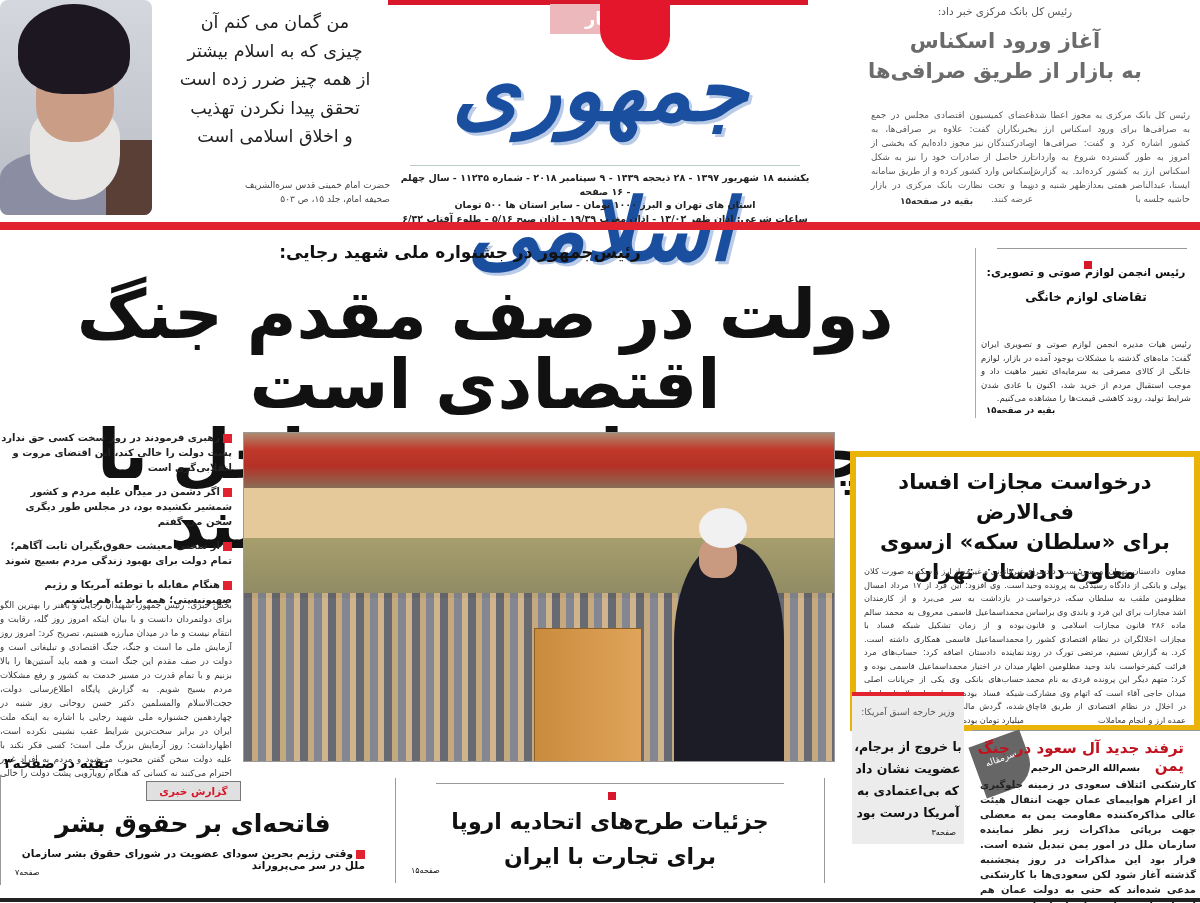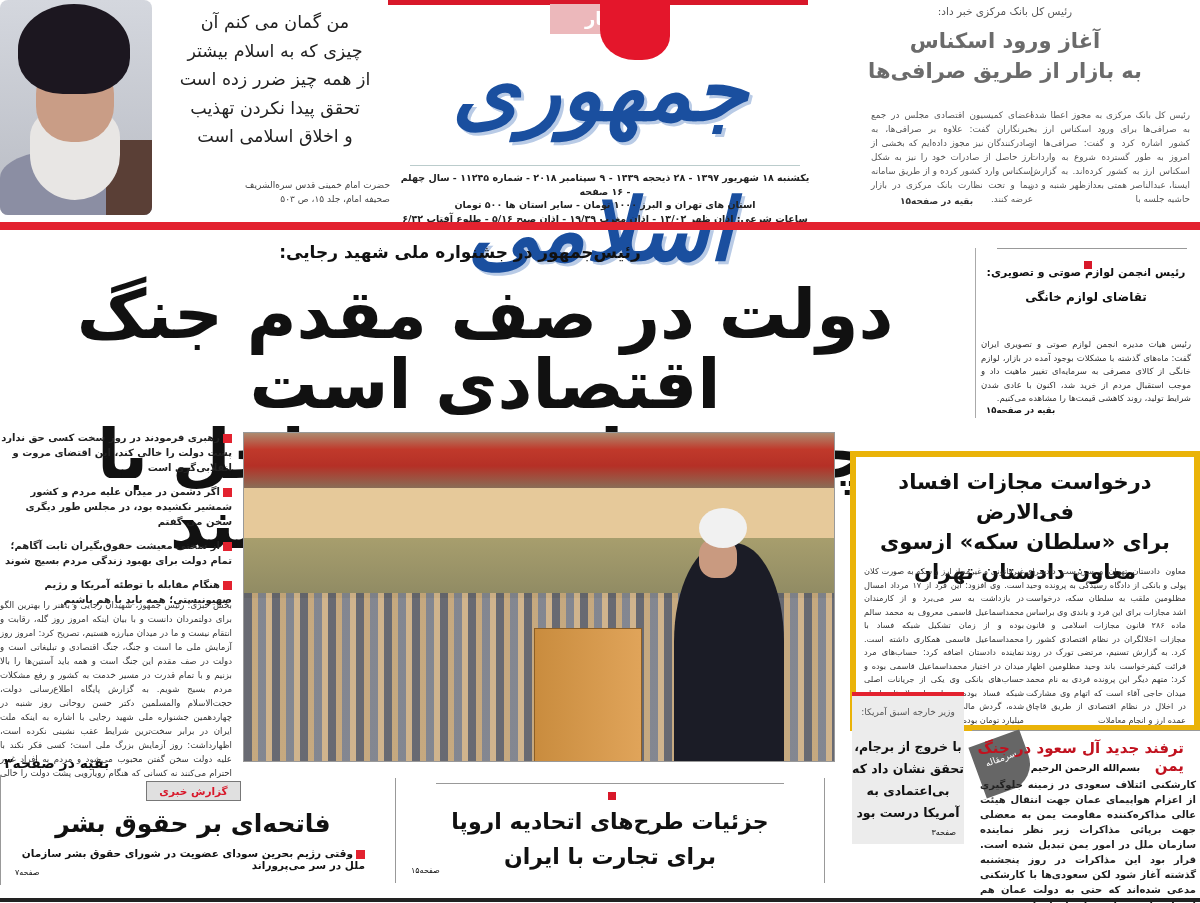--- a/index.html
+++ b/index.html
@@ -201,21 +201,21 @@
   <span class="red-sq eu-sq"></span>
   <div class="eu-head">
     <div>جزئیات طرح‌های اتحادیه اروپا</div>
     <div>برای تجارت با ایران</div>
   </div>
   <div class="eu-page">صفحه۱۵</div>
 </div>
 
 <div class="abs fm-box">
   <div class="fm-kicker">وزیر خارجه اسبق آمریکا:</div>
-  <div class="fm-head">با خروج از برجام، تحقق نشان داد که بی‌اعتمادی به آمریکا درست بود</div>
+  <div class="fm-head">با خروج از برجام، عضویت نشان داد که بی‌اعتمادی به آمریکا درست بود</div>
   <div class="fm-page">صفحه۳</div>
 </div>
 
 <div class="abs yemen-box">
   <div class="yemen-badge">سرمقاله</div>
   <div class="yemen-head">ترفند جدید آل سعود در جنگ یمن</div>
   <div class="yemen-basm">بسم‌الله الرحمن الرحیم</div>
   <div class="yemen-body txt">کارشکنی ائتلاف سعودی در زمینه جلوگیری از اعزام هواپیمای عمان جهت انتقال هیئت عالی مذاکره‌کننده مقاومت یمن به معضلی جهت برپائی مذاکرات زیر نظر نماینده سازمان ملل در امور یمن تبدیل شده است. قرار بود این مذاکرات در روز پنجشنبه گذشته آغاز شود لکن سعودی‌ها با کارشکنی مدعی شده‌اند که حتی به دولت عمان هم اعتماد ندارند و باید هواپیمای اعزامی به یمن قبل از اعزام توسط ائتلاف سعودی بازرسی شود. چنین موضعی برای دولت عمان به کلی غیرقابل پذیرش است</div>
 </div>
 

